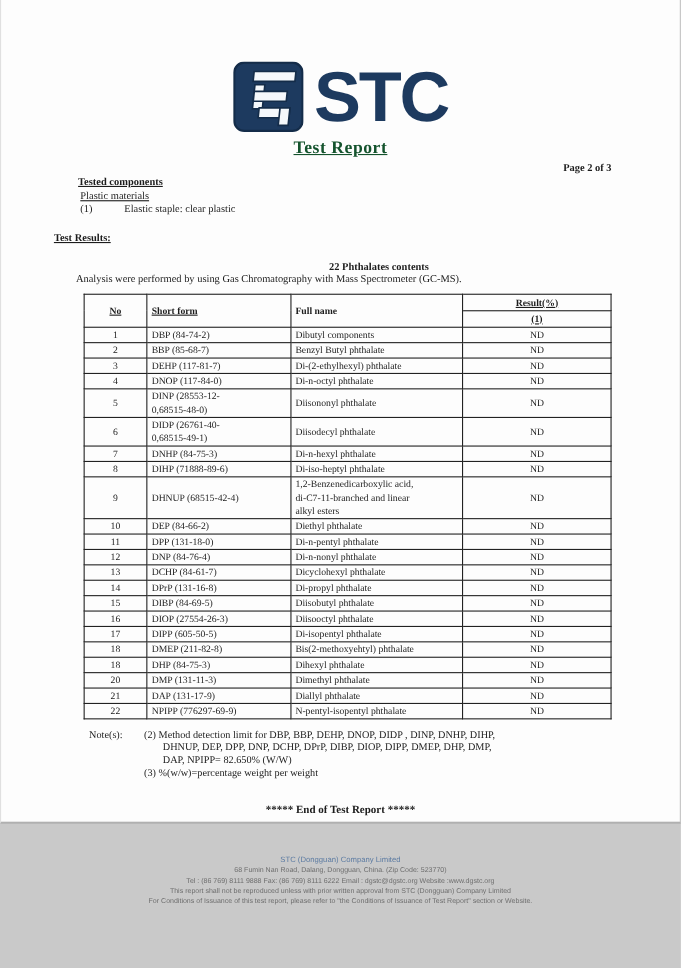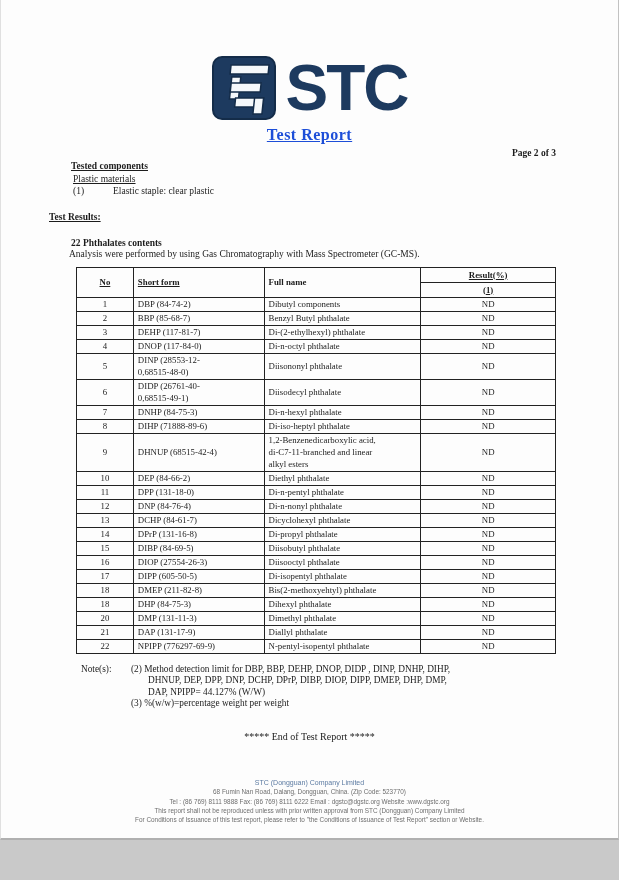--- a/index.html
+++ b/index.html
@@ -1,62 +1,62 @@
 <!DOCTYPE html>
 <html><head>
 <meta charset="utf-8">
 <style>
   * { margin:0; padding:0; box-sizing:border-box; }
   body { width:619px; height:880px; background:#c9c9c9; font-family:"Liberation Serif", serif; color:#1c1c1c; }
   .canvas { position:relative; width:619px; height:880px; overflow:hidden; }
-  .page { position:absolute; top:0; left:0; width:619px; height:840px; background:#fdfdfd;
+  .page { position:absolute; top:0; left:0; width:619px; height:749px; background:#fdfdfd;
           border-left:1px solid #e0e0e0; border-right:1px solid #c2c2c2; border-bottom:2px solid #b0b0b0; }
 
   
   .logo-block { display:flex; justify-content:center; align-items:center; gap:10px; padding-top:56px; }
   .emblem { width:64px; height:64px; display:block; }
   .logo-text { font-family:"Liberation Sans", sans-serif; font-weight:800; font-size:64px; line-height:62px;
                color:#1d3a5f; letter-spacing:-2px; }
 
   
   .title { text-align:center; margin-top:6px; }
-  .title span { font-size:16px; font-weight:bold; color:#1d4ed8; text-decoration:underline; letter-spacing:0.5px; }
+  .title span { font-size:16px; font-weight:bold; color:#14532d; text-decoration:underline; letter-spacing:0.5px; }
 
   
   .meta { position:relative; margin:4px 48px 0 48px; font-size:9.5px; }
   .meta-row { display:flex; line-height:13px; }
   .meta-label { font-weight:bold; width:32px; }
   .page-info { position:absolute; right:14px; top:0; font-weight:bold; }
 
   
   .tested { margin:16px 0 0 70px; font-size:9.5px; line-height:12.5px; }
   .tested .h { font-weight:bold; text-decoration:underline; }
   .tested .sub { text-decoration:underline; margin-left:2px; }
   .tested .item { display:flex; margin-left:2px; }
   .tested .idx { width:40px; }
   .test-results-h { margin:14px 0 0 48px; font-size:9.5px; font-weight:bold; text-decoration:underline; }
-  .ph-head { margin:16px 0 0 70px; font-size:9.5px; font-weight:bold; }
+  .ph-head { margin:16px 0 0 70px; font-size:9.5px; font-weight:bold;text-align:center; }
   .method { margin:1px 0 0 68px; font-size:9.5px; }
 
   
   table { border-collapse:collapse; margin:8px 0 0 75px; width:480px; font-size:8.8px; }
   th, td { border:1px solid #222; padding:0.5px 4px; vertical-align:middle; line-height:12px; }
   th { font-weight:bold; text-align:left; }
   th.c, td.c { text-align:center; }
   th u, .uline { text-decoration:underline; }
   td.fn, td.sf { white-space:pre-line; }
   thead th { height:15px; }
 
   
   .notes { display:flex; margin:10px 0 0 80px; font-size:9.3px; line-height:11.6px; }
   .notes-label { width:50px; font-weight:normal; }
   .note-line { }
   .note-line.cont { margin-left:17px; }
 
-  .end-line { text-align:center; margin-top:21px; font-size:10px; font-weight:normal; }
+  .end-line { text-align:center; margin-top:21px; font-size:10px; font-weight:bold; }
 
   
   .footer { margin-top:36px; text-align:center; font-family:"Liberation Sans", sans-serif; }
   .footer .company { font-size:7px; color:#5c7ba2; line-height:9.5px; }
   .footer .fline { font-size:6.4px; color:#6e6e6e; line-height:9.3px; }
 </style>
 </head>
 <body>
 
 <div class="canvas">
@@ -274,21 +274,21 @@
         <td class="c">ND</td>
       </tr>
     </tbody>
     </table>
 
     <div class="notes">
       <div class="notes-label">Note(s):</div>
       <div id="notes-body">
           <div class="note-line">(2) Method detection limit for DBP, BBP, DEHP, DNOP, DIDP , DINP, DNHP, DIHP,</div>
           <div class="note-line cont">DHNUP, DEP, DPP, DNP, DCHP, DPrP, DIBP, DIOP, DIPP, DMEP, DHP, DMP,</div>
-          <div class="note-line cont">DAP, NPIPP= 44.127% (W/W)</div>
+          <div class="note-line cont">DAP, NPIPP= 82.650% (W/W)</div>
           <div class="note-line">(3) %(w/w)=percentage weight per weight</div>
         </div>
     </div>
 
     <div class="end-line">***** End of Test Report *****</div>
 
     <div class="footer">
       <div class="company">STC (Dongguan) Company Limited</div>
       <div class="fline">68 Fumin Nan Road, Dalang, Dongguan, China. (Zip Code: 523770)</div>
       <div class="fline">Tel : (86 769) 8111 9888  Fax: (86 769) 8111 6222  Email : dgstc@dgstc.org  Website :www.dgstc.org</div>

